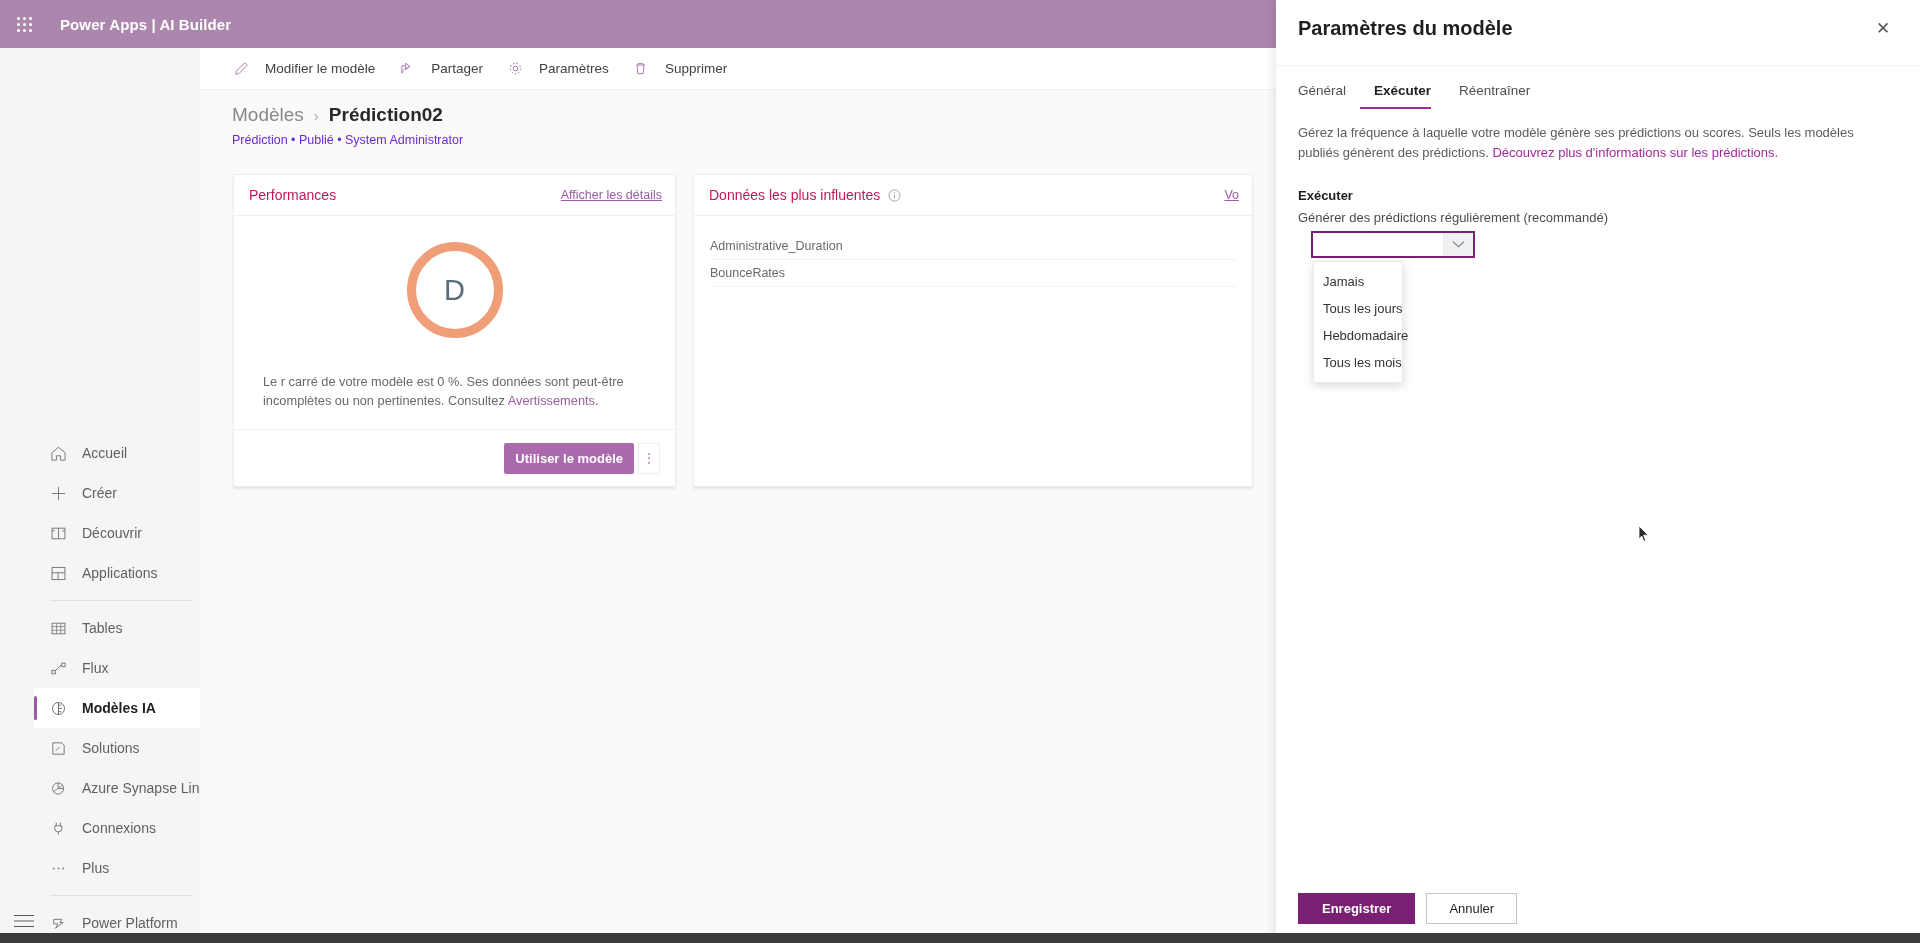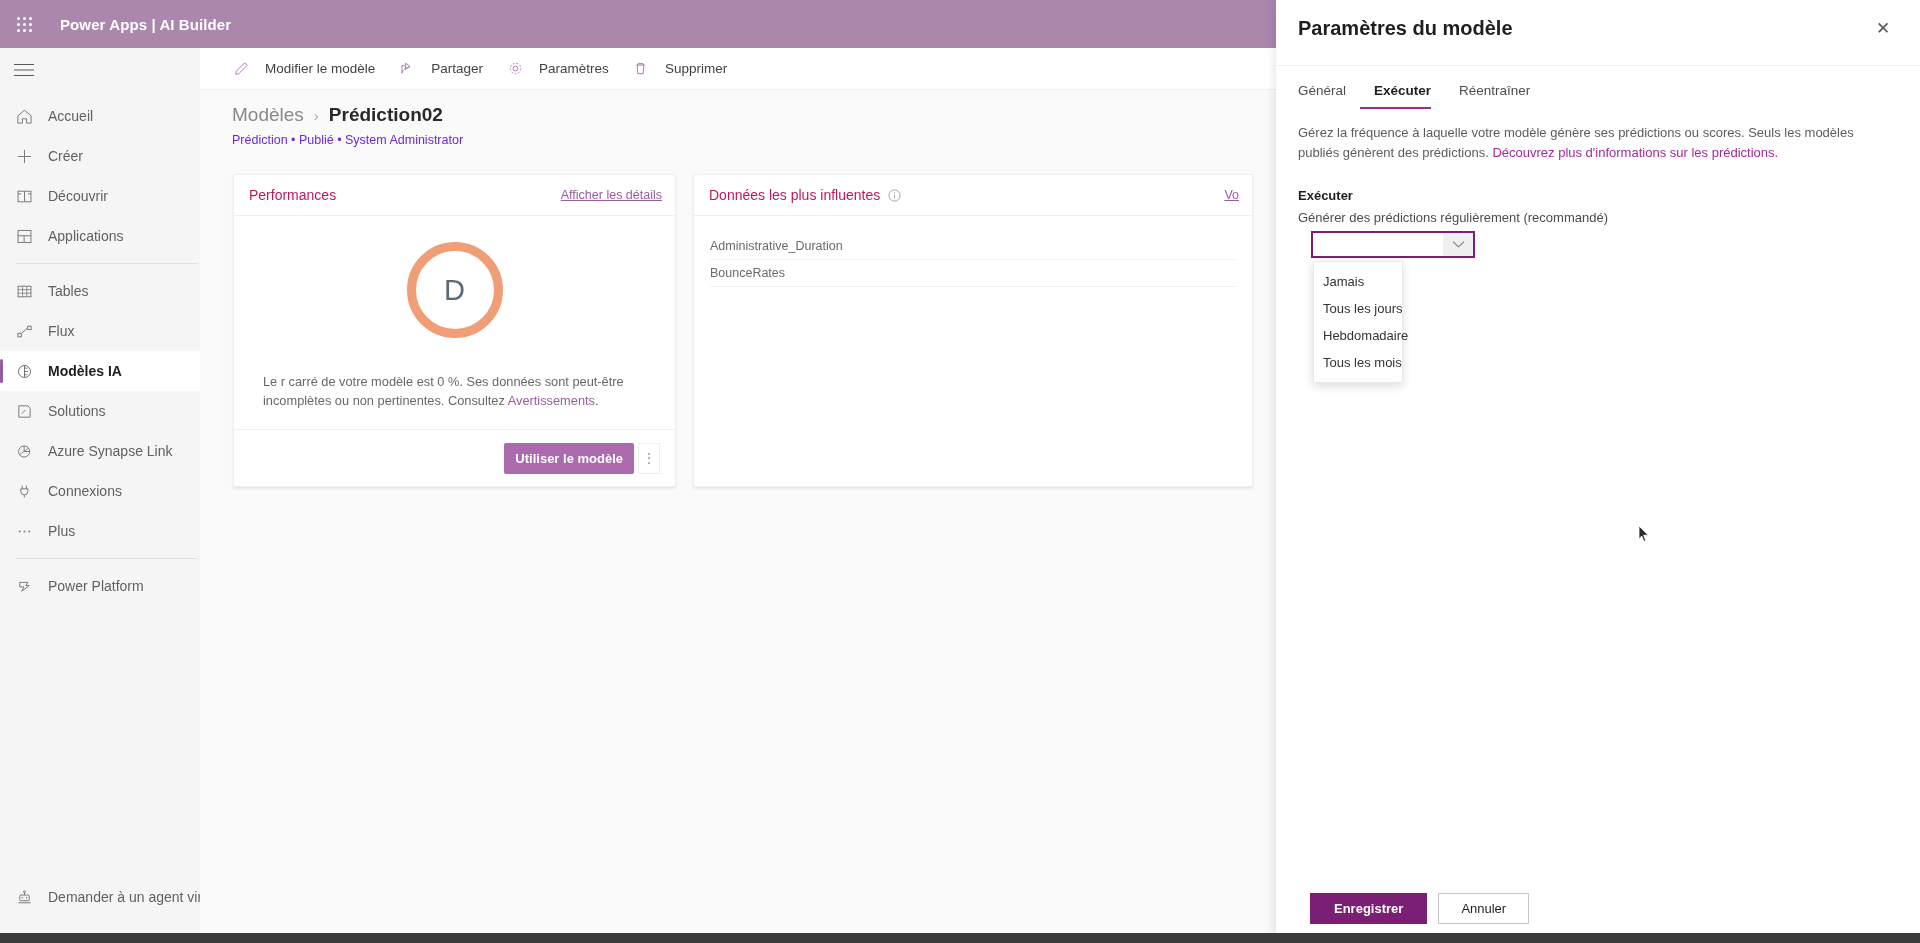--- a/index.html
+++ b/index.html
@@ -32,21 +32,21 @@
     color: #ffffff; font-size: 15px; font-weight: bold;
     margin-left: 12px; letter-spacing: .1px; white-space: nowrap;
   }
 
   
   .leftnav {
     position: absolute; top: 48px; left: 0;
     width: 212px; height: 895px;
     background: #f5f5f5;
     border-right: 1px solid #e8e8e8;
-    display: flex; flex-direction: column;
+    display: flex; flex-direction: row; align-items: flex-end;
   }
   .hamburger {
     height: 44px; display: flex; align-items: center; padding-left: 14px; cursor: pointer;
   }
   .hamburger svg { display: block; }
   .nav-list { padding-top: 4px; }
   .nav-item {
     position: relative;
     height: 40px; display: flex; align-items: center;
     padding-left: 14px; cursor: pointer; gap: 14px;
@@ -191,21 +191,21 @@
     background: #ffffff; border: 1px solid #eaeaea;
     box-shadow: 0 3px 9px rgba(0,0,0,.14);
     padding: 6px 0; z-index: 20;
   }
   .dd-item {
     padding: 6px 9px; font-size: 13px; color: #33332f; cursor: pointer; white-space: nowrap;
   }
 
   .panel-foot {
     flex: 0 0 70px; display: flex; align-items: center; gap: 11px;
-    padding-left: 34px; border-top: 1px solid #ffffff;
+    padding-left: 22px; border-top: 1px solid #ffffff;
   }
   .btn-save {
     background: #7a1f73; color: #ffffff; border: none;
     height: 31px; padding: 0 24px; font-size: 13px; font-weight: bold;
     font-family: "Liberation Sans", sans-serif; cursor: pointer;
   }
   .btn-cancel {
     background: #ffffff; color: #1f1f1f; border: 1px solid #c6c6c6;
     height: 31px; padding: 0 22px; font-size: 13px;
     font-family: "Liberation Sans", sans-serif; cursor: pointer;

